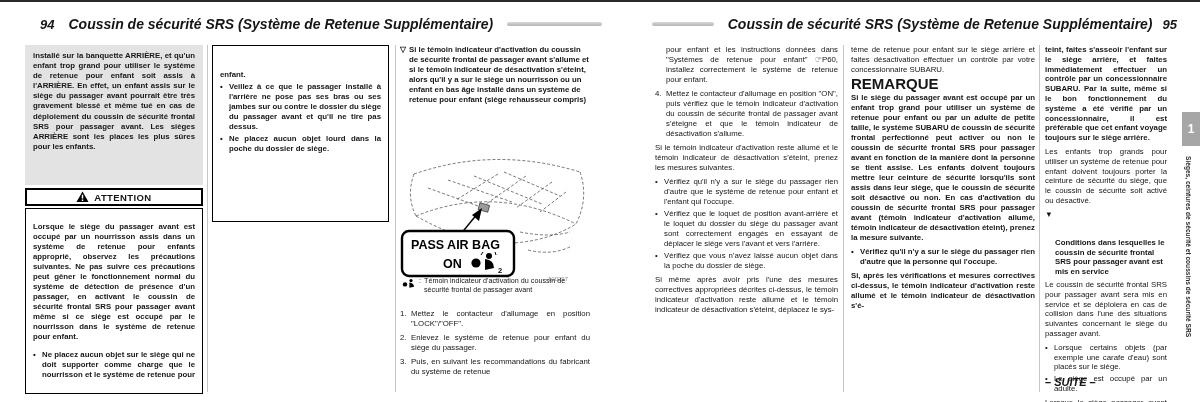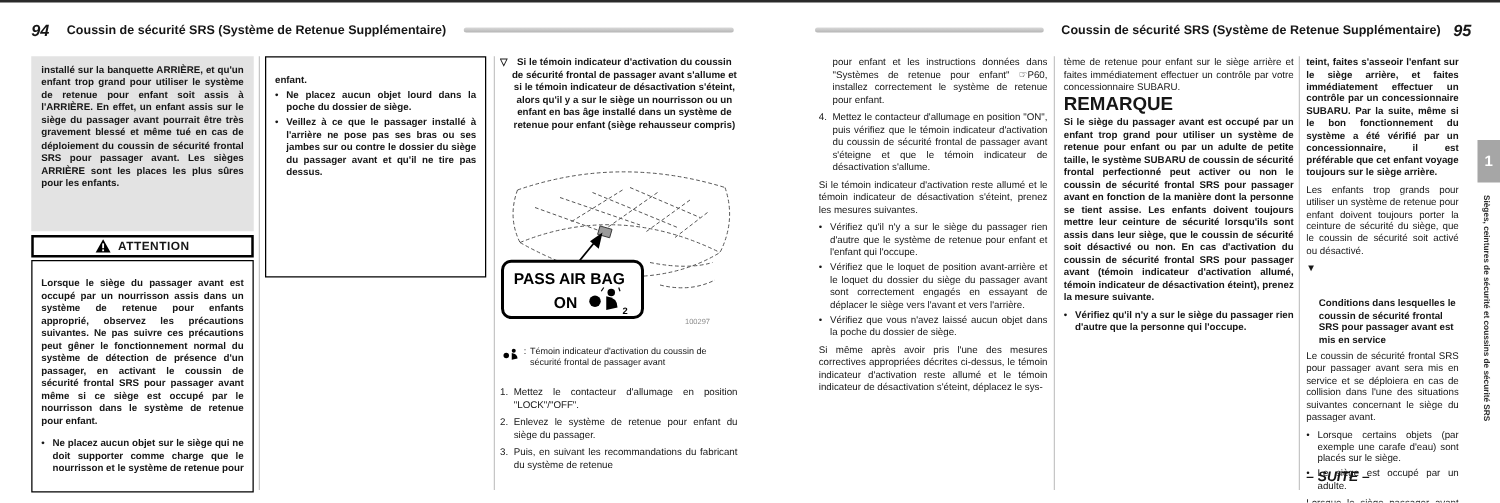--- a/index.html
+++ b/index.html
@@ -8,23 +8,23 @@
     background:#ffffff;
     font-family:"Liberation Sans", sans-serif;
     color:#161616;
   }
   .spread{position:absolute;inset:0;}
   .scan-top{position:absolute;left:0;top:0;width:1200px;height:2px;background:#2a2a2a;}
 
   
   .pg-header{position:absolute;top:16px;height:16px;display:flex;align-items:center;}
   .pg-header .pgnum{font-size:13px;font-weight:bold;font-style:italic;}
-  .pg-header .pgtitle{font-size:10px;font-weight:bold;white-space:nowrap;}
+  .pg-header .pgtitle{font-size:14px;font-weight:bold;font-style:italic;white-space:nowrap;}
   .pg-header .rule{flex:1;height:4px;background:linear-gradient(#d9d9d9,#b5b5b5);border-radius:2px;}
-  .hdr-left{left:25px;width:562px;}
+  .hdr-left{left:40px;width:562px;}
   .hdr-left .pgtitle{margin:0 10px 0 14px;}
   .hdr-left .rule{margin-left:4px;}
   .hdr-right{left:652px;width:525px;}
   .hdr-right .pgtitle{margin:0 10px;}
   .hdr-right .rule{margin-right:4px;}
 
   
   .vrule{position:absolute;top:45px;height:347px;width:1px;background:#c6c6c6;}
 
   
@@ -50,24 +50,24 @@
     border:2px solid #000;background:#fff;display:flex;align-items:center;justify-content:center;gap:5px;
     font-weight:bold;font-size:9.5px;letter-spacing:.4px;
   }
   .att-body{
     position:absolute;left:25px;top:208px;width:178px;height:186px;box-sizing:border-box;
     border:1.5px solid #000;background:#fff;padding:5px 7px;
     font-size:7.8px;line-height:10px;font-weight:bold;text-align:justify;overflow:hidden;
   }
   .att-cont{
     position:absolute;left:212px;top:45px;width:177px;height:177px;box-sizing:border-box;
-    border:1.5px solid #000;background:#fff;padding:5px 7px;
+    border:1.5px solid #000;background:#fff;padding:16px 7px;
     font-size:7.8px;line-height:10px;font-weight:bold;text-align:justify;overflow:hidden;
   }
-  .fig-wrap{position:absolute;left:400px;top:124px;width:190px;height:137px;}
+  .fig-wrap{position:absolute;left:400px;top:146px;width:190px;height:137px;}
   .fig-caption{position:absolute;left:402px;top:277px;width:186px;display:flex;gap:3px;
     font-size:7.2px;line-height:8.8px;text-align:left;}
   .fig-caption .cap-icon{flex:0 0 14px;padding-top:1px;}
   .steps{position:absolute;left:400px;top:309px;width:190px;font-size:7.8px;line-height:10px;}
   .steps .liflex{margin-bottom:4px;}
   .steps .mk{flex:0 0 11px;}
 
   
   .remark-h{font-size:15px;font-weight:bold;margin:3px 0 4px;text-align:left;}
   .subhead{display:flex;font-weight:bold;margin:0 0 3px;}
@@ -118,32 +118,32 @@
       <li>
           <span>Ne placez aucun objet sur le siège qui ne doit supporter comme charge que le nourrisson et le système de retenue pour</span>
         </li>
     </ul>
   </div>
 
   <div class="att-cont">
     <p style="margin-bottom:2px">enfant.</p>
     <ul class="dots">
       <li>
+          <span>Veillez à ce que le passager installé à l'arrière ne pose pas ses bras ou ses jambes sur ou contre le dossier du siège du passager avant et qu'il ne tire pas dessus.</span>
+        </li>
+      <li>
           <span>Ne placez aucun objet lourd dans la poche du dossier de siège.</span>
         </li>
-      <li>
-          <span>Veillez à ce que le passager installé à l'arrière ne pose pas ses bras ou ses jambes sur ou contre le dossier du siège du passager avant et qu'il ne tire pas dessus.</span>
-        </li>
     </ul>
   </div>
 
   <div class="col bold" style="left:400px;top:45px;width:190px;">
     <div class="liflex">
       <span class="mk">▽</span>
-      <span class="tx" style="text-align:center">Si le témoin indicateur d'activation du coussin de sécurité frontal de passager avant s'allume et si le témoin indicateur de désactivation s'éteint, alors qu'il y a sur le siège un nourrisson ou un enfant en bas âge installé dans un système de retenue pour enfant (siège rehausseur compris)</span>
+      <span class="tx" style="text-align:left">Si le témoin indicateur d'activation du coussin de sécurité frontal de passager avant s'allume et si le témoin indicateur de désactivation s'éteint, alors qu'il y a sur le siège un nourrisson ou un enfant en bas âge installé dans un système de retenue pour enfant (siège rehausseur compris)</span>
     </div>
   </div>
 
   <div class="fig-wrap">
     <svg viewBox="0 0 190 137" width="190" height="137">
       <g fill="none" stroke="#555" stroke-width="0.8" stroke-dasharray="3 2">
         <path d="M14 28 Q 95 0 180 26"></path>
         <path d="M14 28 Q 6 50 16 70"></path>
         <path d="M180 26 Q 189 52 176 78"></path>
         <path d="M16 70 Q 95 38 176 78"></path>
@@ -229,28 +229,29 @@
           <span>Vérifiez que le loquet de position avant-arrière et le loquet du dossier du siège du passager avant sont correctement engagés en essayant de déplacer le siège vers l'avant et vers l'arrière.</span>
         </li>
       <li>
           <span>Vérifiez que vous n'avez laissé aucun objet dans la poche du dossier de siège.</span>
         </li>
     </ul>
     <p>Si même après avoir pris l'une des mesures correctives appropriées décrites ci-dessus, le témoin indicateur d'activation reste allumé et le témoin indicateur de désactivation s'éteint, déplacez le sys-</p>
   </div>
 
   <div class="col" style="left:851px;top:45px;width:184px;">
-    <p>tème de retenue pour enfant sur le siège arrière et faites immédiatement effectuer un contrôle par votre concessionnaire SUBARU.</p>
+    <p>tème de retenue pour enfant sur le siège arrière et faites désactivation effectuer un contrôle par votre concessionnaire SUBARU.</p>
     <div class="remark-h">REMARQUE</div>
     <p class="bold">Si le siège du passager avant est occupé par un enfant trop grand pour utiliser un système de retenue pour enfant ou par un adulte de petite taille, le système SUBARU de coussin de sécurité frontal perfectionné peut activer ou non le coussin de sécurité frontal SRS pour passager avant en fonction de la manière dont la personne se tient assise. Les enfants doivent toujours mettre leur ceinture de sécurité lorsqu'ils sont assis dans leur siège, que le coussin de sécurité soit désactivé ou non. En cas d'activation du coussin de sécurité frontal SRS pour passager avant (témoin indicateur d'activation allumé, témoin indicateur de désactivation éteint), prenez la mesure suivante.</p>
     <ul class="dots bold" style="margin-bottom:4px">
       <li>
           <span>Vérifiez qu'il n'y a sur le siège du passager rien d'autre que la personne qui l'occupe.</span>
         </li>
     </ul>
+    <p class="bold">Si, après les vérifications et mesures correctives ci-dessus, le témoin indicateur d'activation reste allumé et le témoin indicateur de désactivation s'é-</p>
   </div>
 
   <div class="col" style="left:1045px;top:45px;width:122px;line-height:9.8px;">
     <p class="bold">teint, faites s'asseoir l'enfant sur le siège arrière, et faites immédiatement effectuer un contrôle par un concessionnaire SUBARU. Par la suite, même si le bon fonctionnement du système a été vérifié par un concessionnaire, il est préférable que cet enfant voyage toujours sur le siège arrière.</p>
     <p>Les enfants trop grands pour utiliser un système de retenue pour enfant doivent toujours porter la ceinture de sécurité du siège, que le coussin de sécurité soit activé ou désactivé.</p>
     <div class="subhead">
       <span class="mk">▼</span>
       <span class="tx">Conditions dans lesquelles le coussin de sécurité frontal SRS pour passager avant est mis en service</span>
     </div>
     <p>Le coussin de sécurité frontal SRS pour passager avant sera mis en service et se déploiera en cas de collision dans l'une des situations suivantes concernant le siège du passager avant.</p>

